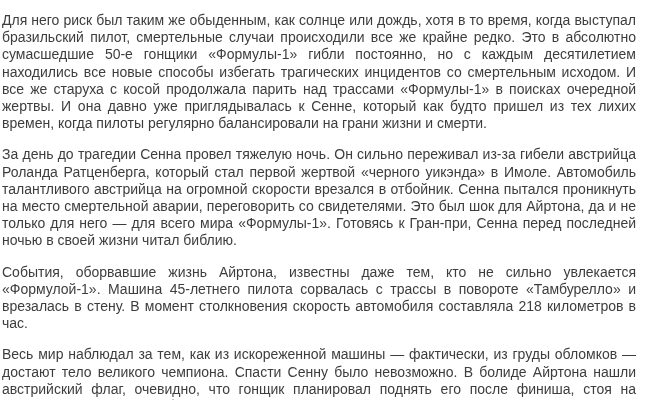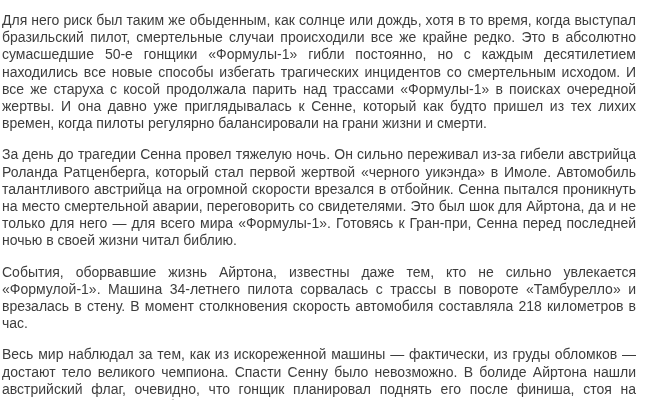--- a/index.html
+++ b/index.html
@@ -28,15 +28,15 @@
       hyphens: none;
       word-spacing: normal;
     }
   </style>
 </head>
 <body>
 
 <div class="page">
   <p class="para">Для него риск был таким же обыденным, как солнце или дождь, хотя в то время, когда выступал бразильский пилот, смертельные случаи происходили все же крайне редко. Это в абсолютно сумасшедшие 50-е гонщики «Формулы-1» гибли постоянно, но с каждым десятилетием находились все новые способы избегать трагических инцидентов со смертельным исходом. И все же старуха с косой продолжала парить над трассами «Формулы-1» в поисках очередной жертвы. И она давно уже приглядывалась к Сенне, который как будто пришел из тех лихих времен, когда пилоты регулярно балансировали на грани жизни и смерти.</p>
   <p class="para">За день до трагедии Сенна провел тяжелую ночь. Он сильно переживал из-за гибели австрийца Роланда Ратценберга, который стал первой жертвой «черного уикэнда» в Имоле. Автомобиль талантливого австрийца на огромной скорости врезался в отбойник. Сенна пытался проникнуть на место смертельной аварии, переговорить со свидетелями. Это был шок для Айртона, да и не только для него — для всего мира «Формулы-1». Готовясь к Гран-при, Сенна перед последней ночью в своей жизни читал библию.</p>
-  <p class="para">События, оборвавшие жизнь Айртона, известны даже тем, кто не сильно увлекается «Формулой-1». Машина 34-летнего пилота сорвалась с трассы в повороте «Тамбурелло» и врезалась в стену. В момент столкновения скорость автомобиля составляла 218 километров в час.</p>
+  <p class="para">События, оборвавшие жизнь Айртона, известны даже тем, кто не сильно увлекается «Формулой-1». Машина 45-летнего пилота сорвалась с трассы в повороте «Тамбурелло» и врезалась в стену. В момент столкновения скорость автомобиля составляла 218 километров в час.</p>
   <p class="para">Весь мир наблюдал за тем, как из искореженной машины — фактически, из груды обломков — достают тело великого чемпиона. Спасти Сенну было невозможно. В болиде Айртона нашли австрийский флаг, очевидно, что гонщик планировал поднять его после финиша, стоя на подиуме, в память о погибшем товарище...</p>
 </div>
 
 </body></html>

